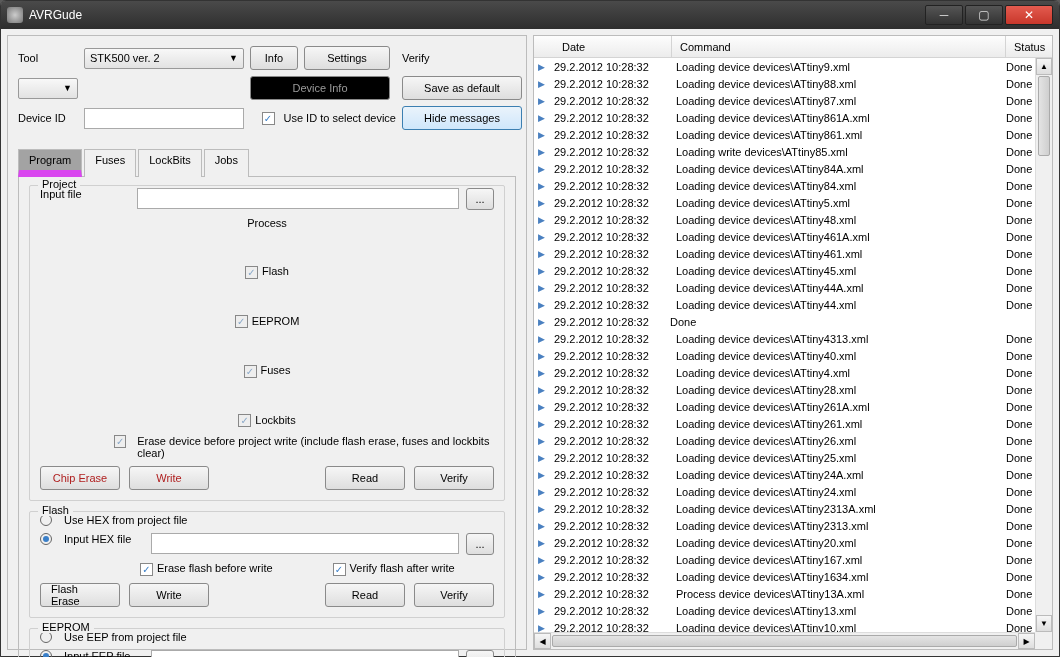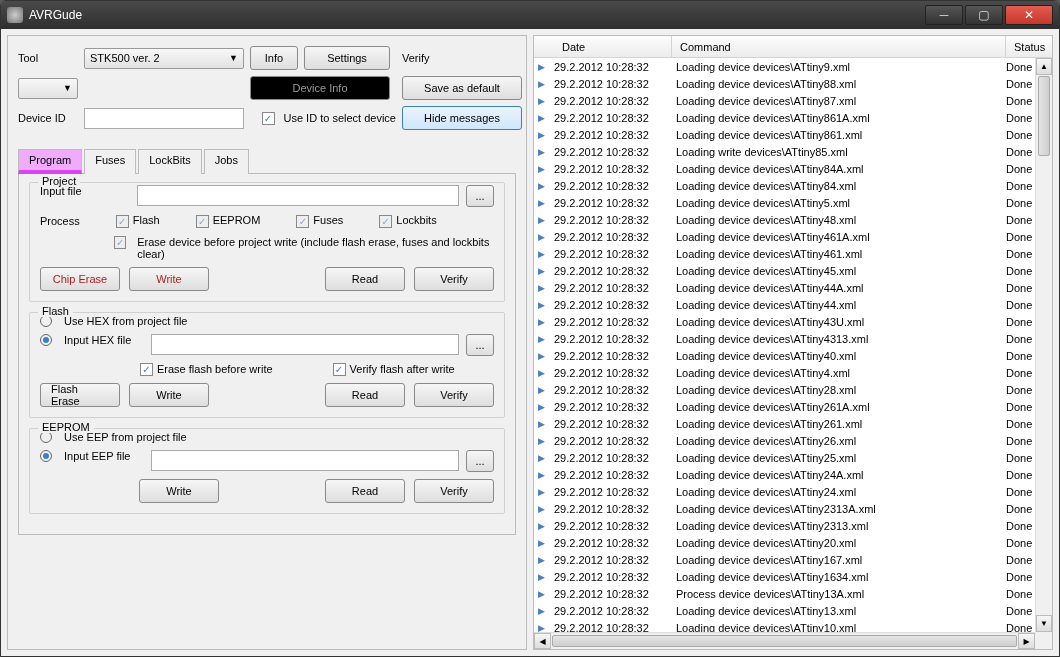--- a/index.html
+++ b/index.html
@@ -29,30 +29,30 @@
 .rightcol-btn { width: 120px; }
 
 .chk { width: 13px; height: 13px; border: 1px solid #888; background: #fff; display: inline-flex; align-items: center; justify-content: center; margin-right: 4px; vertical-align: middle; }
 .chk.checked::after { content: "✓"; font-size: 10px; color: #3a7fc8; }
 .chk.disabled { background: #eee; }
 .chk.disabled.checked::after { color: #8aa9c9; }
 
 .tabs { margin-top: 18px; }
 .tabstrip { display: flex; border-bottom: 1px solid #bcbcbc; }
 .tab { padding: 4px 10px; border: 1px solid #bcbcbc; border-bottom: none; background: #f0f0f0; margin-right: 2px; position: relative; top: 1px; }
-.tab.active { background: #f0abfc; border-bottom: 4px solid #d946ef; z-index: 2; }
+.tab.active { background: #a3a3a3; border-bottom: 7px solid #d946ef; z-index: 2; }
 .tabbody { border: 1px solid #bcbcbc; border-top: none; padding: 8px 10px 10px 10px; }
 
 .group { border: 1px solid #d0d0d0; border-radius: 2px; padding: 2px 10px 10px 10px; margin-bottom: 10px; position: relative; }
 .group-title { position: absolute; top: -8px; left: 8px; background: #f0f0f0; padding: 0 4px; }
 .row { display: flex; align-items: flex-start; gap: 7px; margin-bottom: 7px; }
 .row .label { width: 90px; }
 .row .stretch { flex: 1; }
 .browse-btn { width: 28px; height: 22px; border: 1px solid #8a8a8a; background: linear-gradient(#f6f6f6,#dedede); border-radius: 3px; display: flex; align-items: center; justify-content: center; }
-.process-row { display: flex; align-items: center; gap: 36px; margin: 6px 0 8px 0; }
+.process-row { display: flex; align-items: center; gap: 36px; margin: 6px 0 8px 0; flex-direction: column; }
 .btn-row { display: flex; gap: 9px; margin-top: 6px; }
 .btn-row .btn { width: 80px; }
 .btn-row .spacer { flex: 1; }
 .redtext { color: #b02020; }
 
 .radio { width: 12px; height: 12px; border: 1px solid #666; border-radius: 50%; display: inline-flex; align-items: center; justify-content: center; margin-right: 5px; vertical-align: middle; }
 .radio.selected::after { content: ""; width: 6px; height: 6px; background: #3a7fc8; border-radius: 50%; }
 
 
 .log-header { display: flex; background: linear-gradient(#fdfdfd,#ececec); border-bottom: 1px solid #d4d4d4; height: 22px; align-items: center; padding-left: 20px; }
@@ -341,21 +341,20 @@
           </div>
           <div class="log-row">
             <span class="tri">▶</span>
             <span class="col-date">29.2.2012 10:28:32</span>
             <span class="col-cmd">Loading device devices\ATtiny44.xml</span>
             <span class="col-status">Done</span>
           </div>
           <div class="log-row">
             <span class="tri">▶</span>
             <span class="col-date">29.2.2012 10:28:32</span>
-            <span class="col-cmd">Loading device devices\ATtiny43U.xml</span>
             <span class="col-status">Done</span>
           </div>
           <div class="log-row">
             <span class="tri">▶</span>
             <span class="col-date">29.2.2012 10:28:32</span>
             <span class="col-cmd">Loading device devices\ATtiny4313.xml</span>
             <span class="col-status">Done</span>
           </div>
           <div class="log-row">
             <span class="tri">▶</span>

